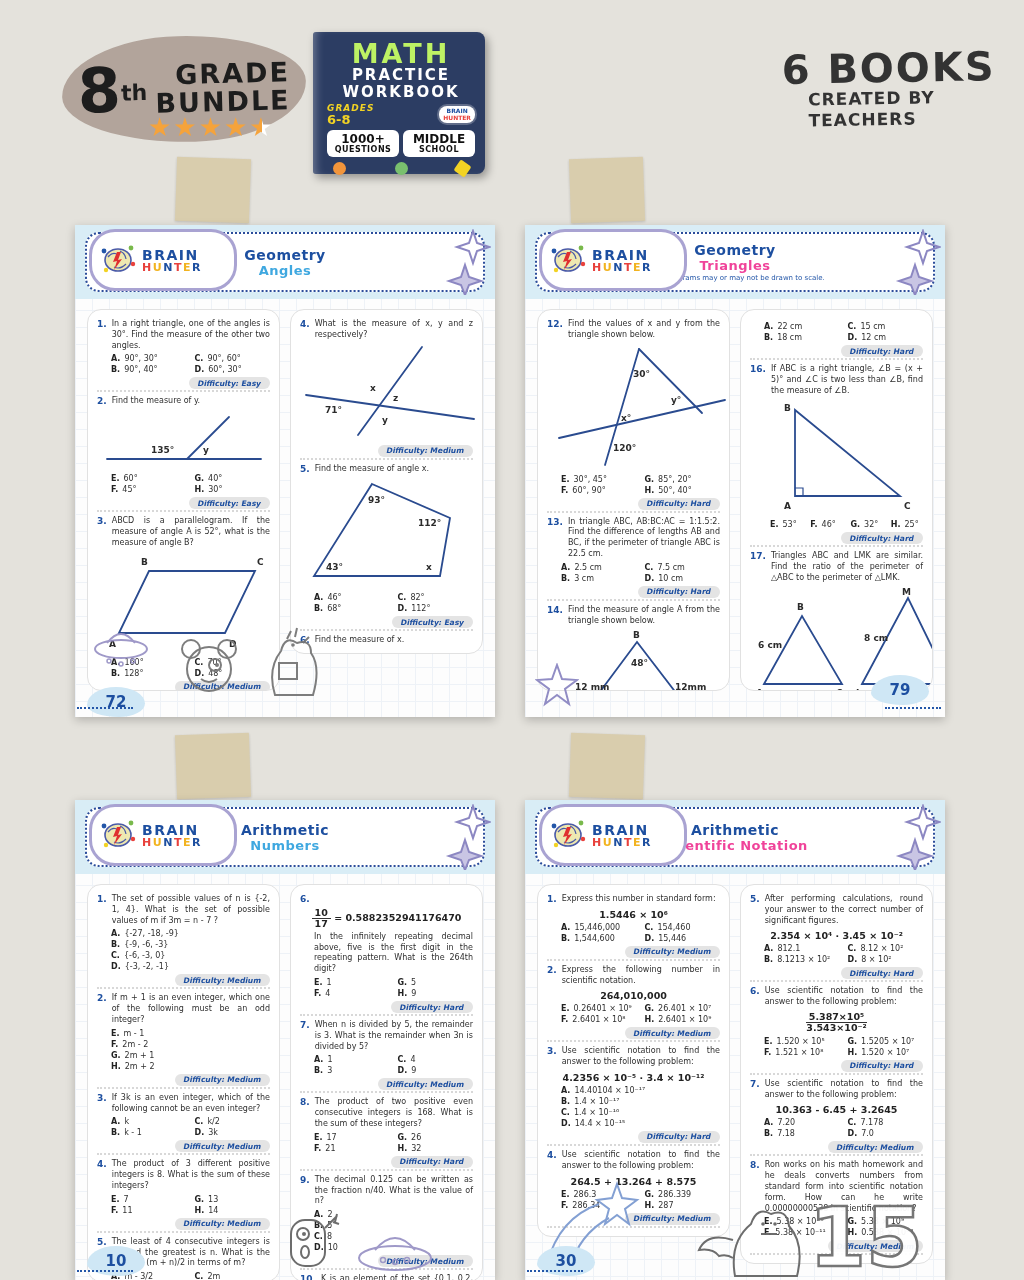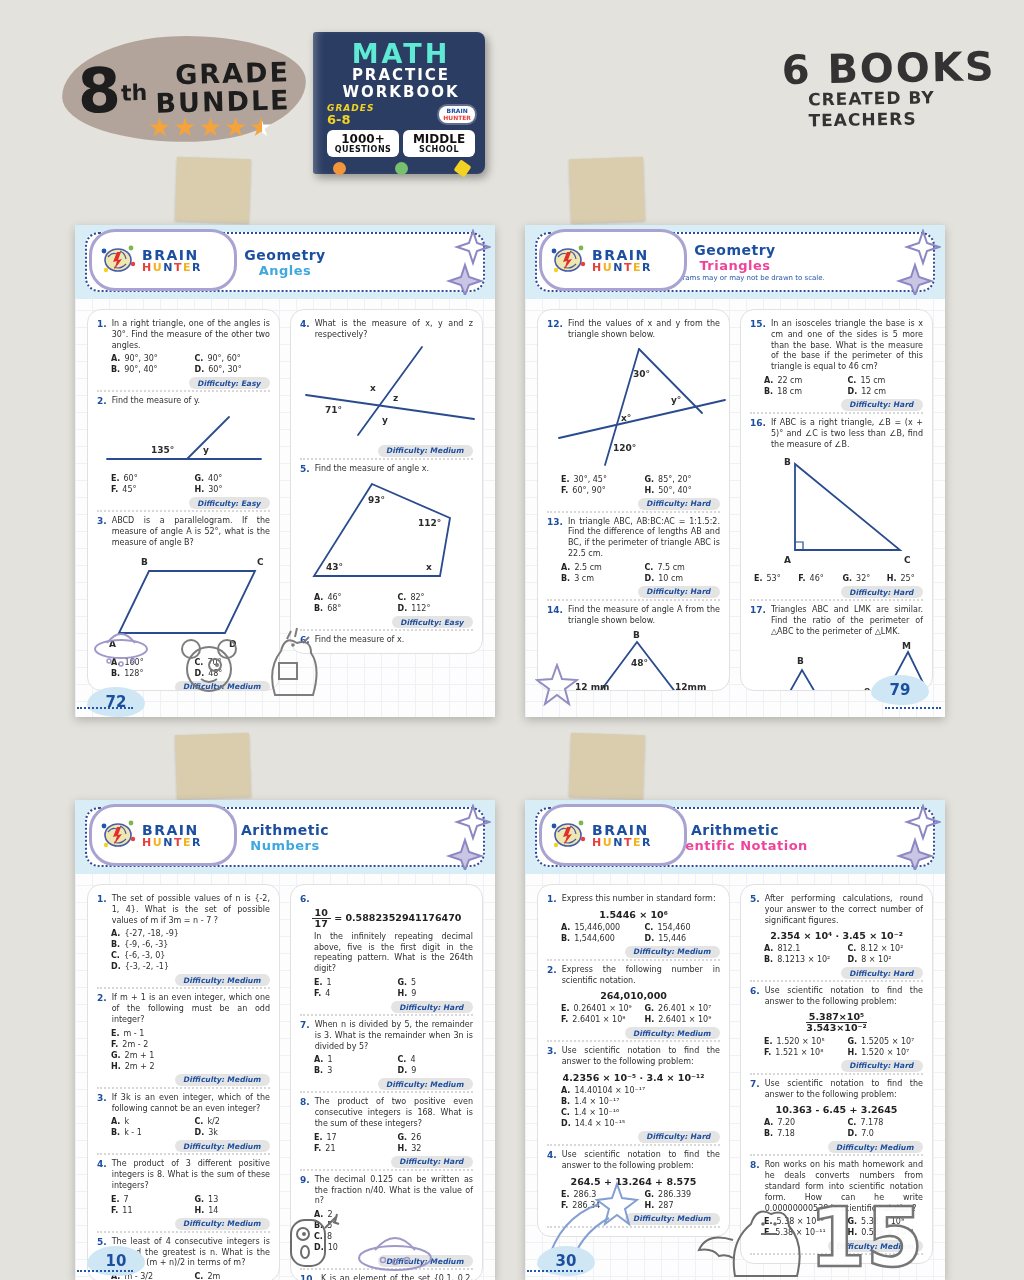--- a/index.html
+++ b/index.html
@@ -18,21 +18,21 @@
   .badge-sup{font-size:22px;font-weight:800;vertical-align:top;position:relative;top:2px;}
   .badge-words{font-size:27px;font-weight:800;letter-spacing:2px;line-height:1.05;margin-left:8px;text-align:right;}
   .stars{position:absolute;left:148px;top:112px;font-size:26px;letter-spacing:2px;color:#f5a33b;}
   .star-half{background:linear-gradient(90deg,#f5a33b 50%,#ffffff 50%);-webkit-background-clip:text;background-clip:text;color:transparent;}
   .book{
     position:absolute;left:313px;top:32px;width:172px;height:142px;
     background:#2c3d63;border-radius:3px 8px 8px 3px;
     box-shadow:3px 4px 8px rgba(0,0,0,.35), inset 8px 0 10px -6px rgba(255,255,255,.35);
     padding:8px 10px 6px 14px;box-sizing:border-box;text-align:center;
   }
-  .bk-t1{color:#5eead4;font-weight:800;font-size:27px;letter-spacing:3px;line-height:1;}
+  .bk-t1{color:#bef264;font-weight:800;font-size:27px;letter-spacing:3px;line-height:1;}
   .bk-t2,.bk-t3{color:#ffffff;font-weight:800;font-size:15px;letter-spacing:2px;line-height:1.15;}
   .bk-row{display:flex;align-items:center;justify-content:space-between;margin-top:2px;}
   .bk-grades{color:#f2d324;text-align:left;line-height:1;}
   .bk-grades .lbl{font-size:9px;font-weight:800;font-style:italic;letter-spacing:1px;}
   .bk-grades .val{font-size:13px;font-weight:700;}
   .bk-logo{background:#ffffff;border-radius:8px;padding:2px 4px;font-size:6px;font-weight:800;color:#1d4fa0;line-height:1.1;box-shadow:0 0 0 2px rgba(255,255,255,.25);}
   .bk-logo i{color:#e8413c;font-style:normal;}
   .bk-pills{display:flex;gap:4px;margin-top:4px;}
   .bk-pill{flex:1;background:#ffffff;border-radius:6px;padding:3px 2px;color:#111;font-weight:800;line-height:1.1;}
   .bk-pill .big{font-size:12px;}
@@ -84,21 +84,21 @@
   .q-head{display:flex;gap:5px;}
   .q-num{color:#1d4fa0;font-weight:800;font-size:9px;flex:0 0 auto;}
   .q-text{font-size:8px;line-height:1.35;text-align:justify;}
   .q-center{text-align:center;font-size:9.5px;font-weight:700;margin:4px 0 2px 0;color:#222;}
   .frac{display:inline-flex;flex-direction:column;align-items:center;vertical-align:middle;line-height:1.1;}
   .frac .ftop{border-bottom:1px solid #333;padding:0 3px;}
   .q-diagram{text-align:center;margin:2px 0;}
   .opts{display:grid;margin:3px 0 2px 14px;column-gap:8px;row-gap:2px;font-size:8px;}
   .opts.c1{grid-template-columns:1fr;}
   .opts.c2{grid-template-columns:1fr 1fr;}
-  .opts.c4{grid-template-columns:1fr 1fr 1fr 1fr;margin-left:4px;}
+  .opts.c4{grid-template-columns:1fr 1fr 1fr 1fr;margin-left:20px;}
   .opt b{margin-right:4px;color:#222;}
   .diff-row{position:relative;height:14px;border-bottom:2px dotted #d8d8d8;margin-bottom:4px;text-align:right;}
   .diff{
     position:absolute;right:0;top:1px;background:#e4e4e4;border-radius:9px;
     padding:1.5px 9px;color:#1d4fa0;font-weight:800;font-style:italic;font-size:7.5px;
   }
   .q:last-child .diff-row{border-bottom:2px dotted #d8d8d8;}
   
   .page-cloud{
     position:absolute;background:#cfe7f5;border-radius:50% 50% 45% 55%/60% 55% 45% 40%;
@@ -415,24 +415,20 @@
               <text x="160" y="110" font-size="9" font-weight="600" fill="#2b2b2b">C</text>
               <text x="84" y="38" font-size="9" font-weight="600" fill="#2b2b2b">48°</text>
               <text x="28" y="62" font-size="9" font-weight="600" fill="#2b2b2b">12 mm</text>
               <text x="128" y="62" font-size="9" font-weight="600" fill="#2b2b2b">12mm</text>
               <text x="38" y="95" font-size="9" font-weight="600" fill="#2b2b2b">x°</text>
             </svg></div>
         </div>
       </div>
     <div class="col-card">
         <div class="q">
-          <div class="q-head">
-            <span class="q-num">15.</span>
-            <span class="q-text">In an isosceles triangle the base is x cm and one of the sides is 5 more than the base. What is the measure of the base if the perimeter of this triangle is equal to 46 cm?</span>
-          </div>
           <div class="opts c2">
             <div class="opt"><b>A.</b><span>22 cm</span></div>
             <div class="opt"><b>C.</b><span>15 cm</span></div>
             <div class="opt"><b>B.</b><span>18 cm</span></div>
             <div class="opt"><b>D.</b><span>12 cm</span></div>
           </div>
           <div class="diff-row">
             <span class="diff">Difficulty: Hard</span>
           </div>
         </div>

